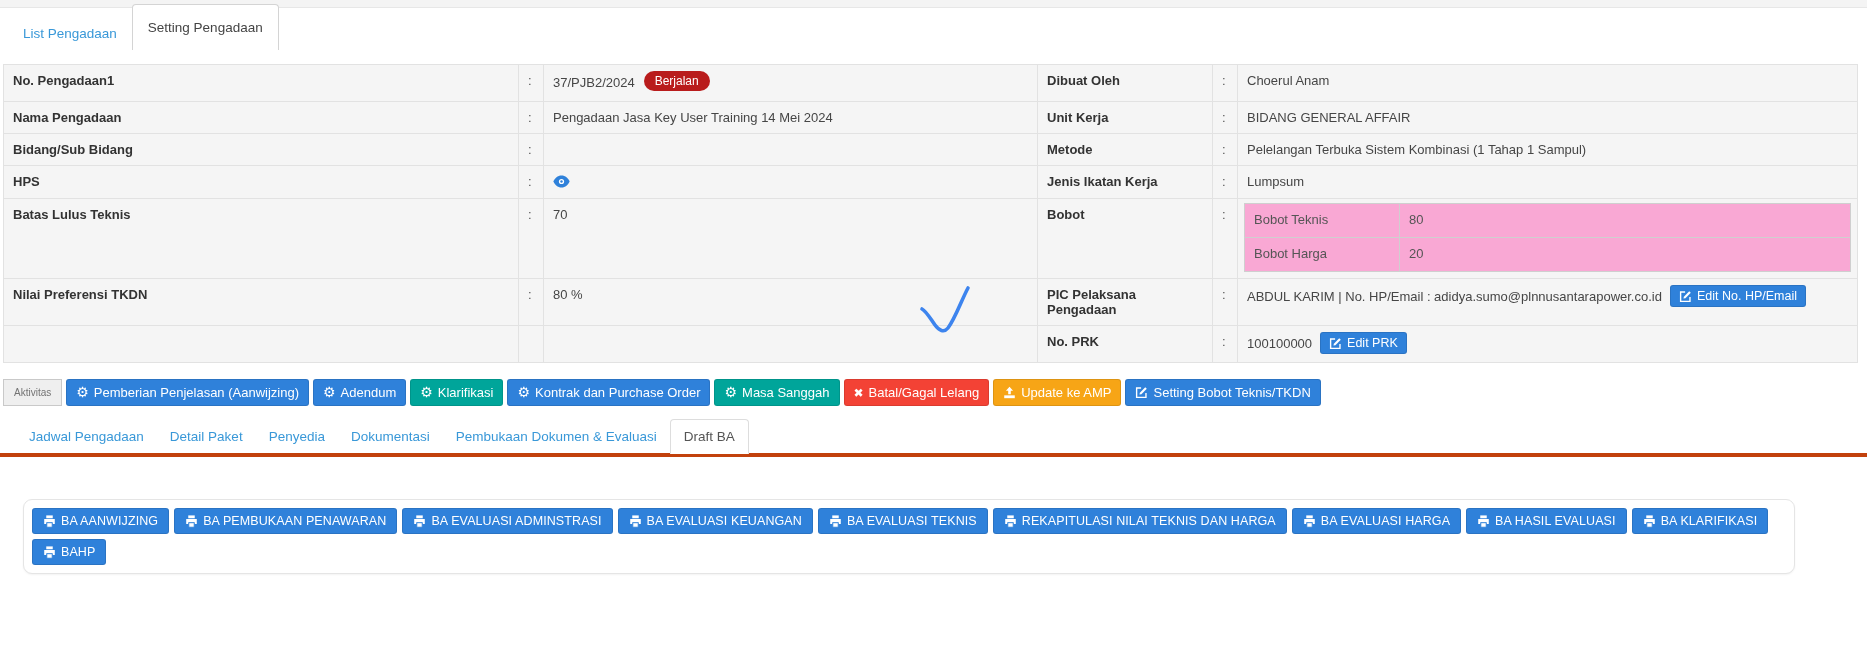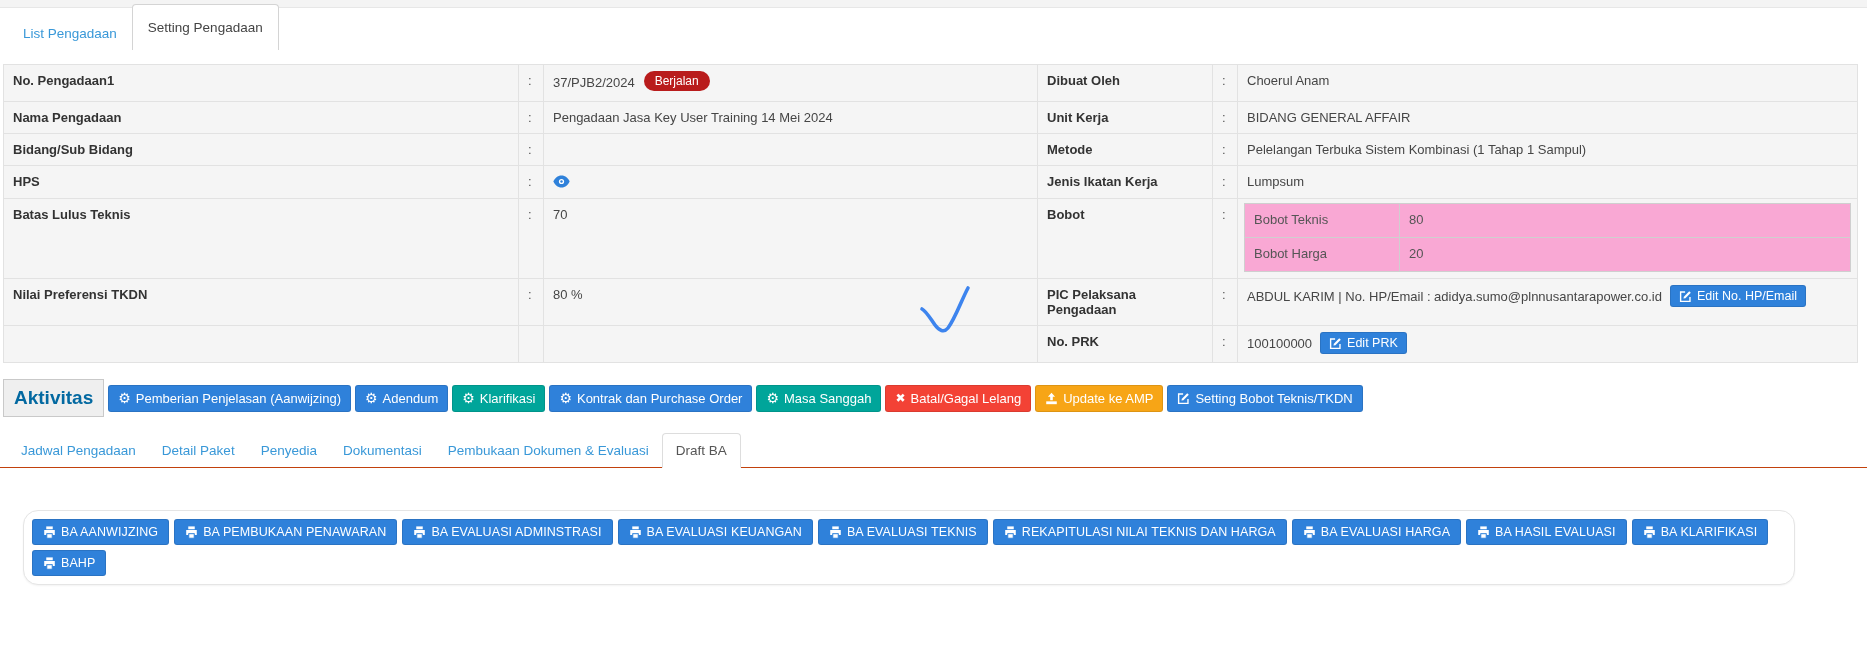--- a/index.html
+++ b/index.html
@@ -34,40 +34,40 @@
   table.bobot { border-collapse:collapse; table-layout:fixed; width:100%; margin-top:-2px; }
   table.bobot td { background:#f9a8d4; border:1px solid #cfcfcf; padding:8px 9px; color:#555; font-weight:normal; }
   
   .btn { display:inline-flex; align-items:center; gap:5px; background:#2f81da; color:#fff;
          border:1px solid rgba(0,0,0,0.10); border-radius:3px; cursor:pointer; white-space:nowrap; }
   .btn-edit { font-size:12.5px; padding:3px 8px; margin-left:8px; position:relative; top:-3px; }
   .eye { position:relative; top:1px; display:inline-block; }
 
   
   .aktbar { display:flex; align-items:center; gap:4px; margin:16px 0 0 3px; }
-  .akt-label { background:#efefef; border:1px solid #c9c9c9; font-weight:bold; color:#0369a1;
-               padding:7px 10px; font-size:19px; }
+  .akt-label { background:#efefef; border:1px solid #c9c9c9; font-weight:normal; color:#737373;
+               padding:7px 10px; font-size:10px; }
   .btn-akt { font-size:13px; padding:5px 9px; }
   .bg-blue { background:#2f81da; }
   .bg-teal { background:#00a59a; }
   .bg-red  { background:#f34235; }
   .bg-orange { background:#f7a516; }
   .gicon { font-size:14px; line-height:13px; }
   .xicon { font-size:12px; line-height:12px; }
 
   
-  .tabbar2 { display:flex; align-items:flex-end; margin:17px 0 0 0; padding-left:8px;
-             border-bottom:1px solid #c2410c; height:34px; }
+  .tabbar2 { display:flex; align-items:flex-end; margin:17px 0 0 0; padding-left:16px;
+             border-bottom:4px solid #c2410c; height:34px; }
   .tab2-link { color:#3998d8; padding:9px 13px; cursor:pointer; font-size:13.5px; }
   .tab2-active { background:#fff; border:1px solid #ddd; border-bottom:1px solid #fff;
                  margin-bottom:-1px; border-radius:4px 4px 0 0; padding:9px 13px; color:#555; font-size:13.5px; }
 
   
   .ba-panel { margin:42px 0 0 23px; width:1772px; background:#fff; border:1px solid #e5e5e5;
-              border-radius:15px; box-shadow:0 1px 2px rgba(0,0,0,0.05);
+              border-radius:9px; box-shadow:0 1px 2px rgba(0,0,0,0.05);
               padding:8px; display:flex; flex-wrap:wrap; gap:5px; }
   .btn-ba { font-size:12.5px; padding:5px 10px; letter-spacing:0.1px; }
 
   
   .scribble { position:absolute; left:915px; top:282px; pointer-events:none; }
   svg.ic { display:block; }
 </style>
 </head>
 <body>
 

